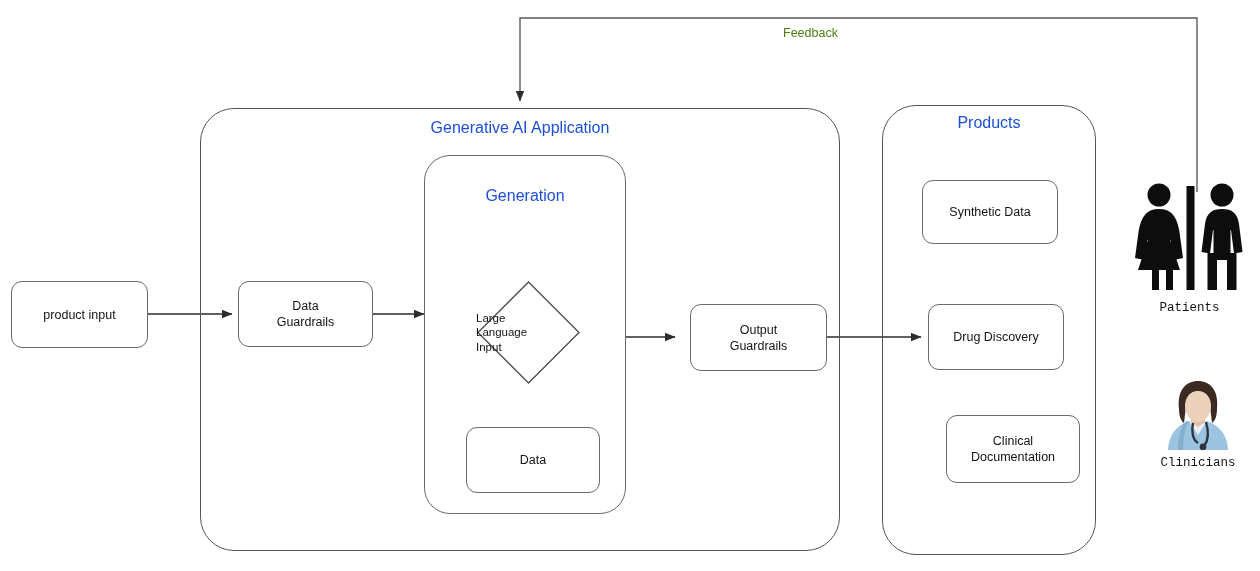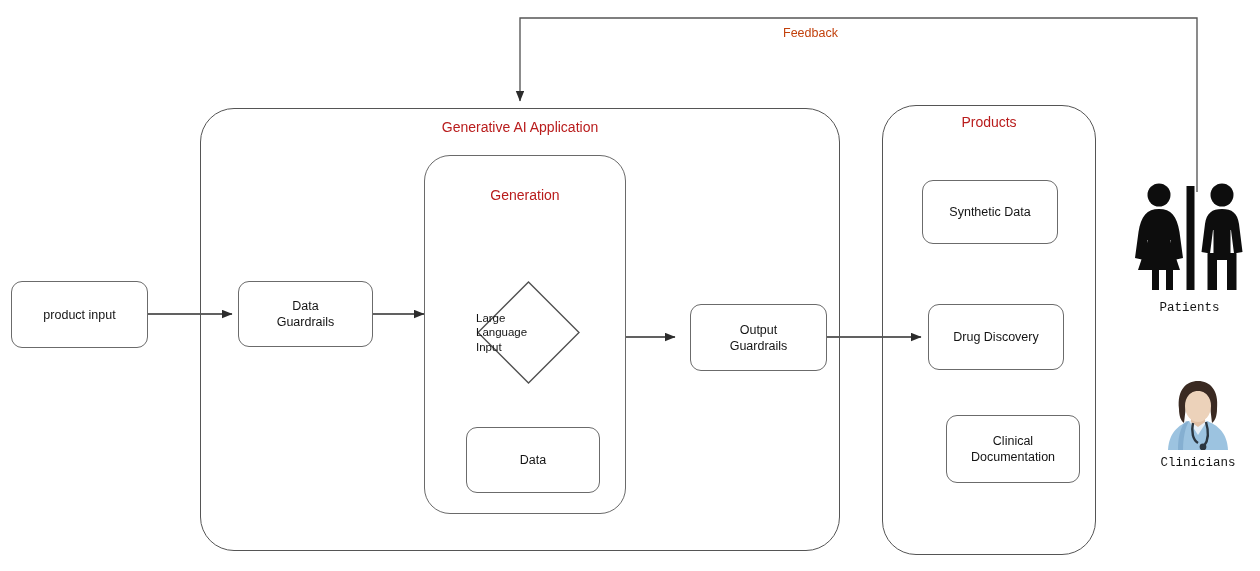--- a/index.html
+++ b/index.html
@@ -54,22 +54,22 @@
   .group-inner {
     border-radius: 26px;
     border-color: #6a6a6a;
     z-index: 2;
   }
   .group-title {
     position: absolute;
     left: 0;
     right: 0;
     text-align: center;
-    font-size: 14px;
-    color: #b91c1c;
+    font-size: 16px;
+    color: #1d4ed8;
     z-index: 3;
   }
   
   .diamond-wrap {
     position: absolute;
     z-index: 4;
   }
   .diamond-label {
     position: absolute;
     left: 0;
@@ -78,21 +78,21 @@
     transform: translateY(-50%);
     font-size: 12.5px;
     line-height: 1.3;
     color: #141414;
     pointer-events: none;
   }
   
   .edge-label {
     position: absolute;
     font-size: 12.5px;
-    color: #c2410c;
+    color: #4d7c0f;
     white-space: nowrap;
     z-index: 5;
   }
   .actor-label {
     position: absolute;
     text-align: center;
     font-size: 12.5px;
     color: #141414;
     white-space: nowrap;
     z-index: 6;

